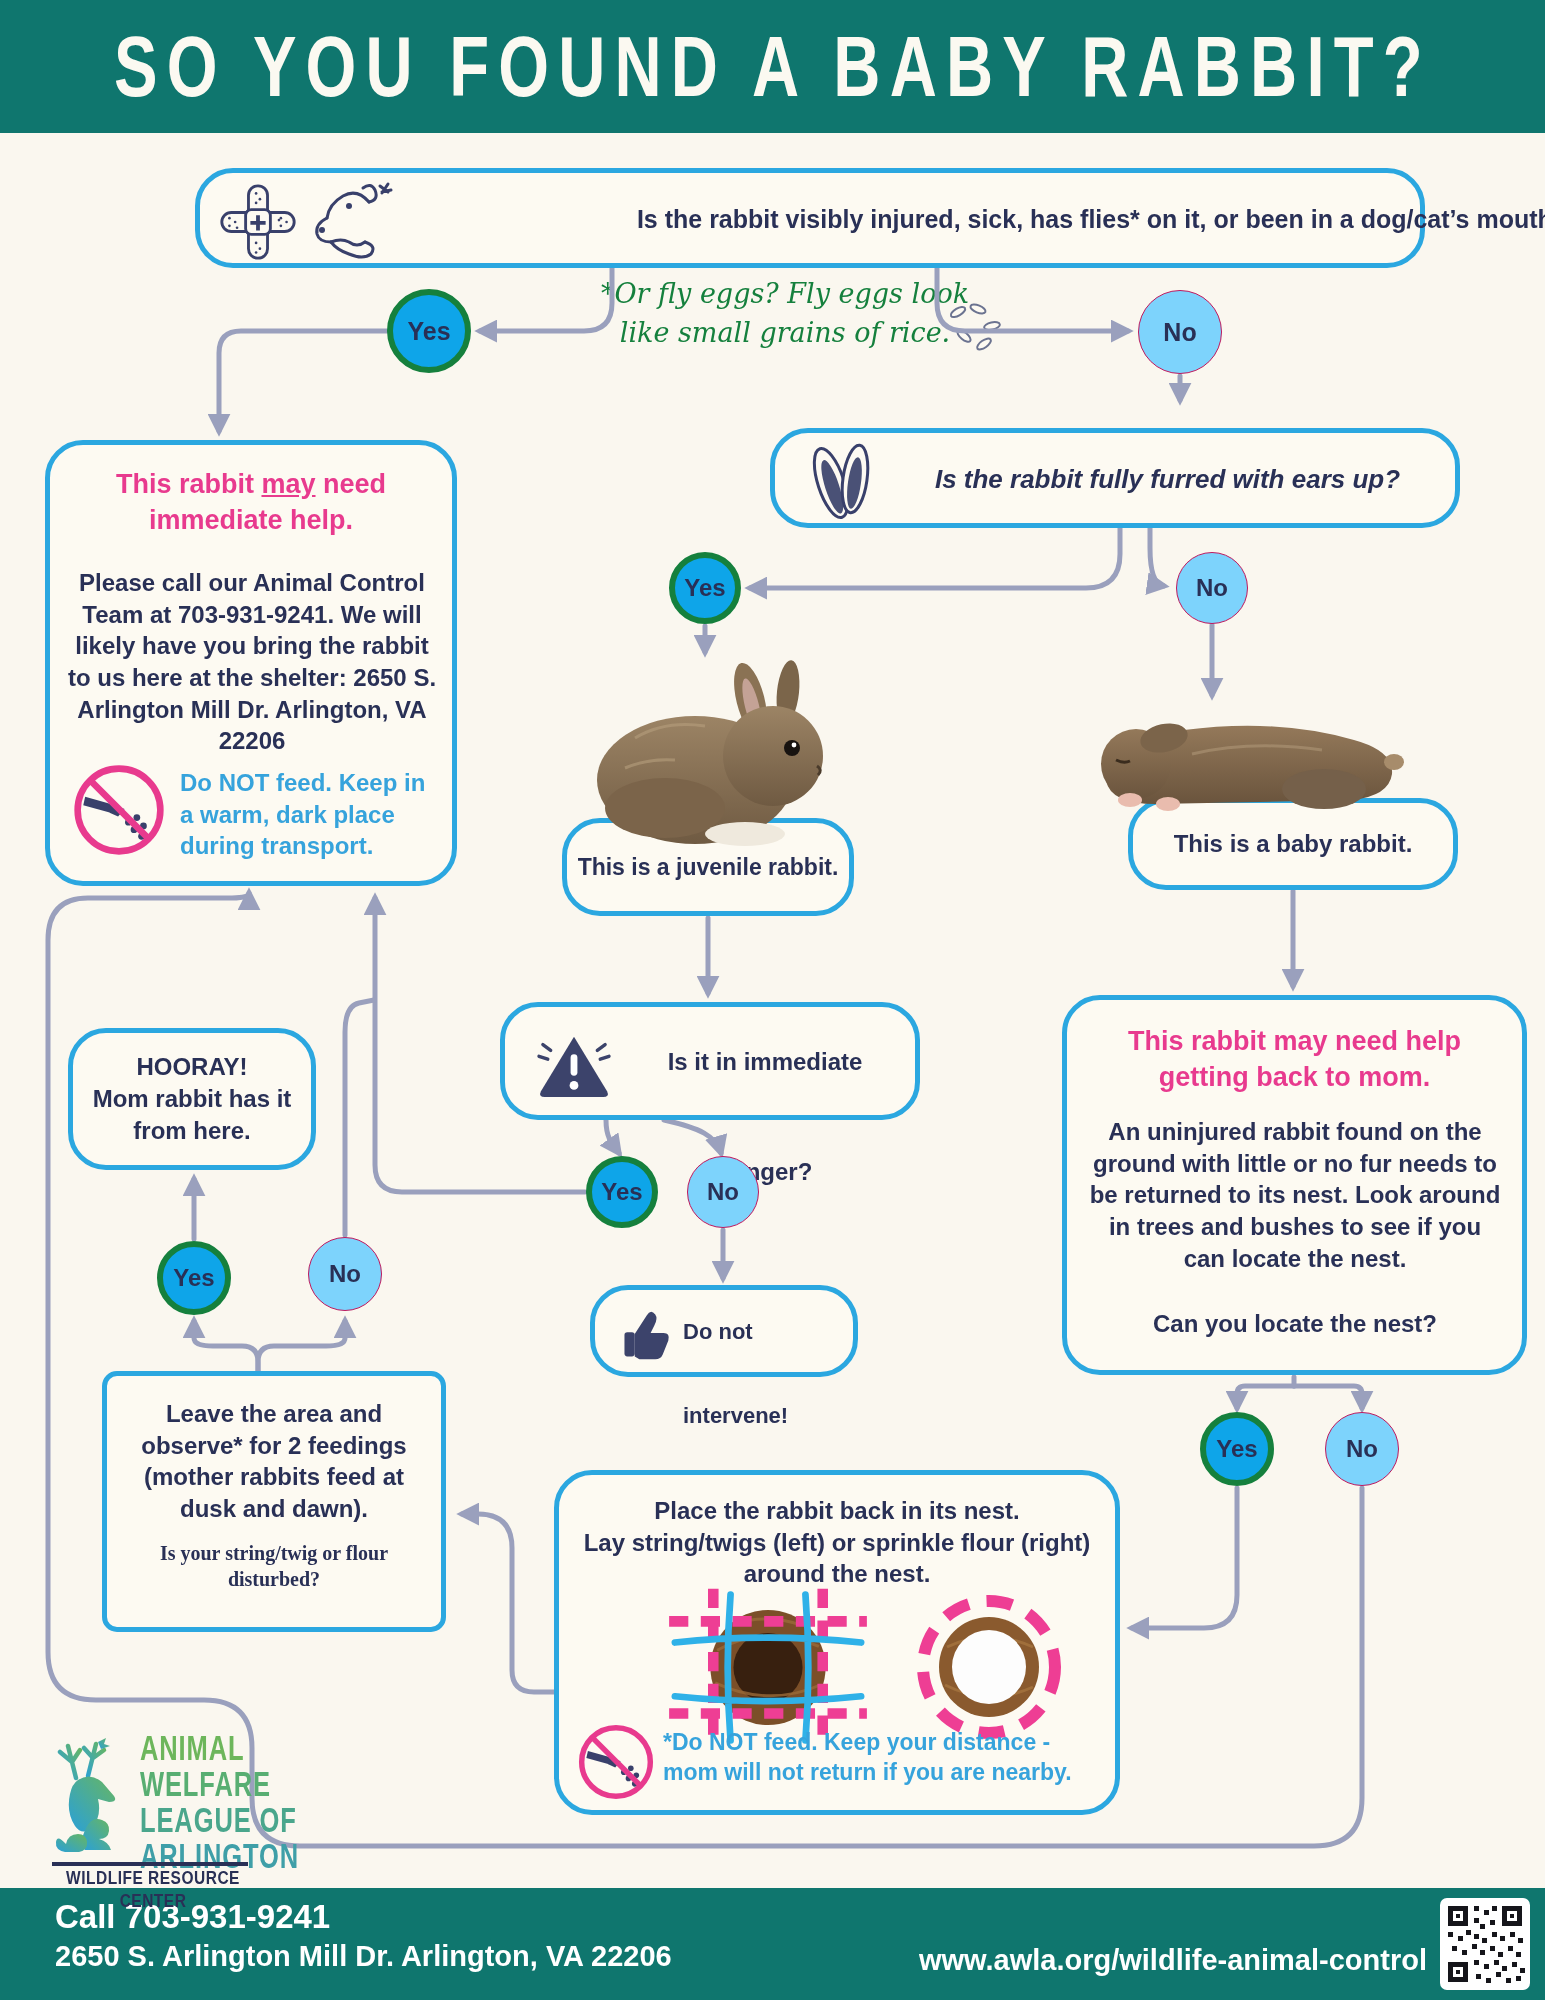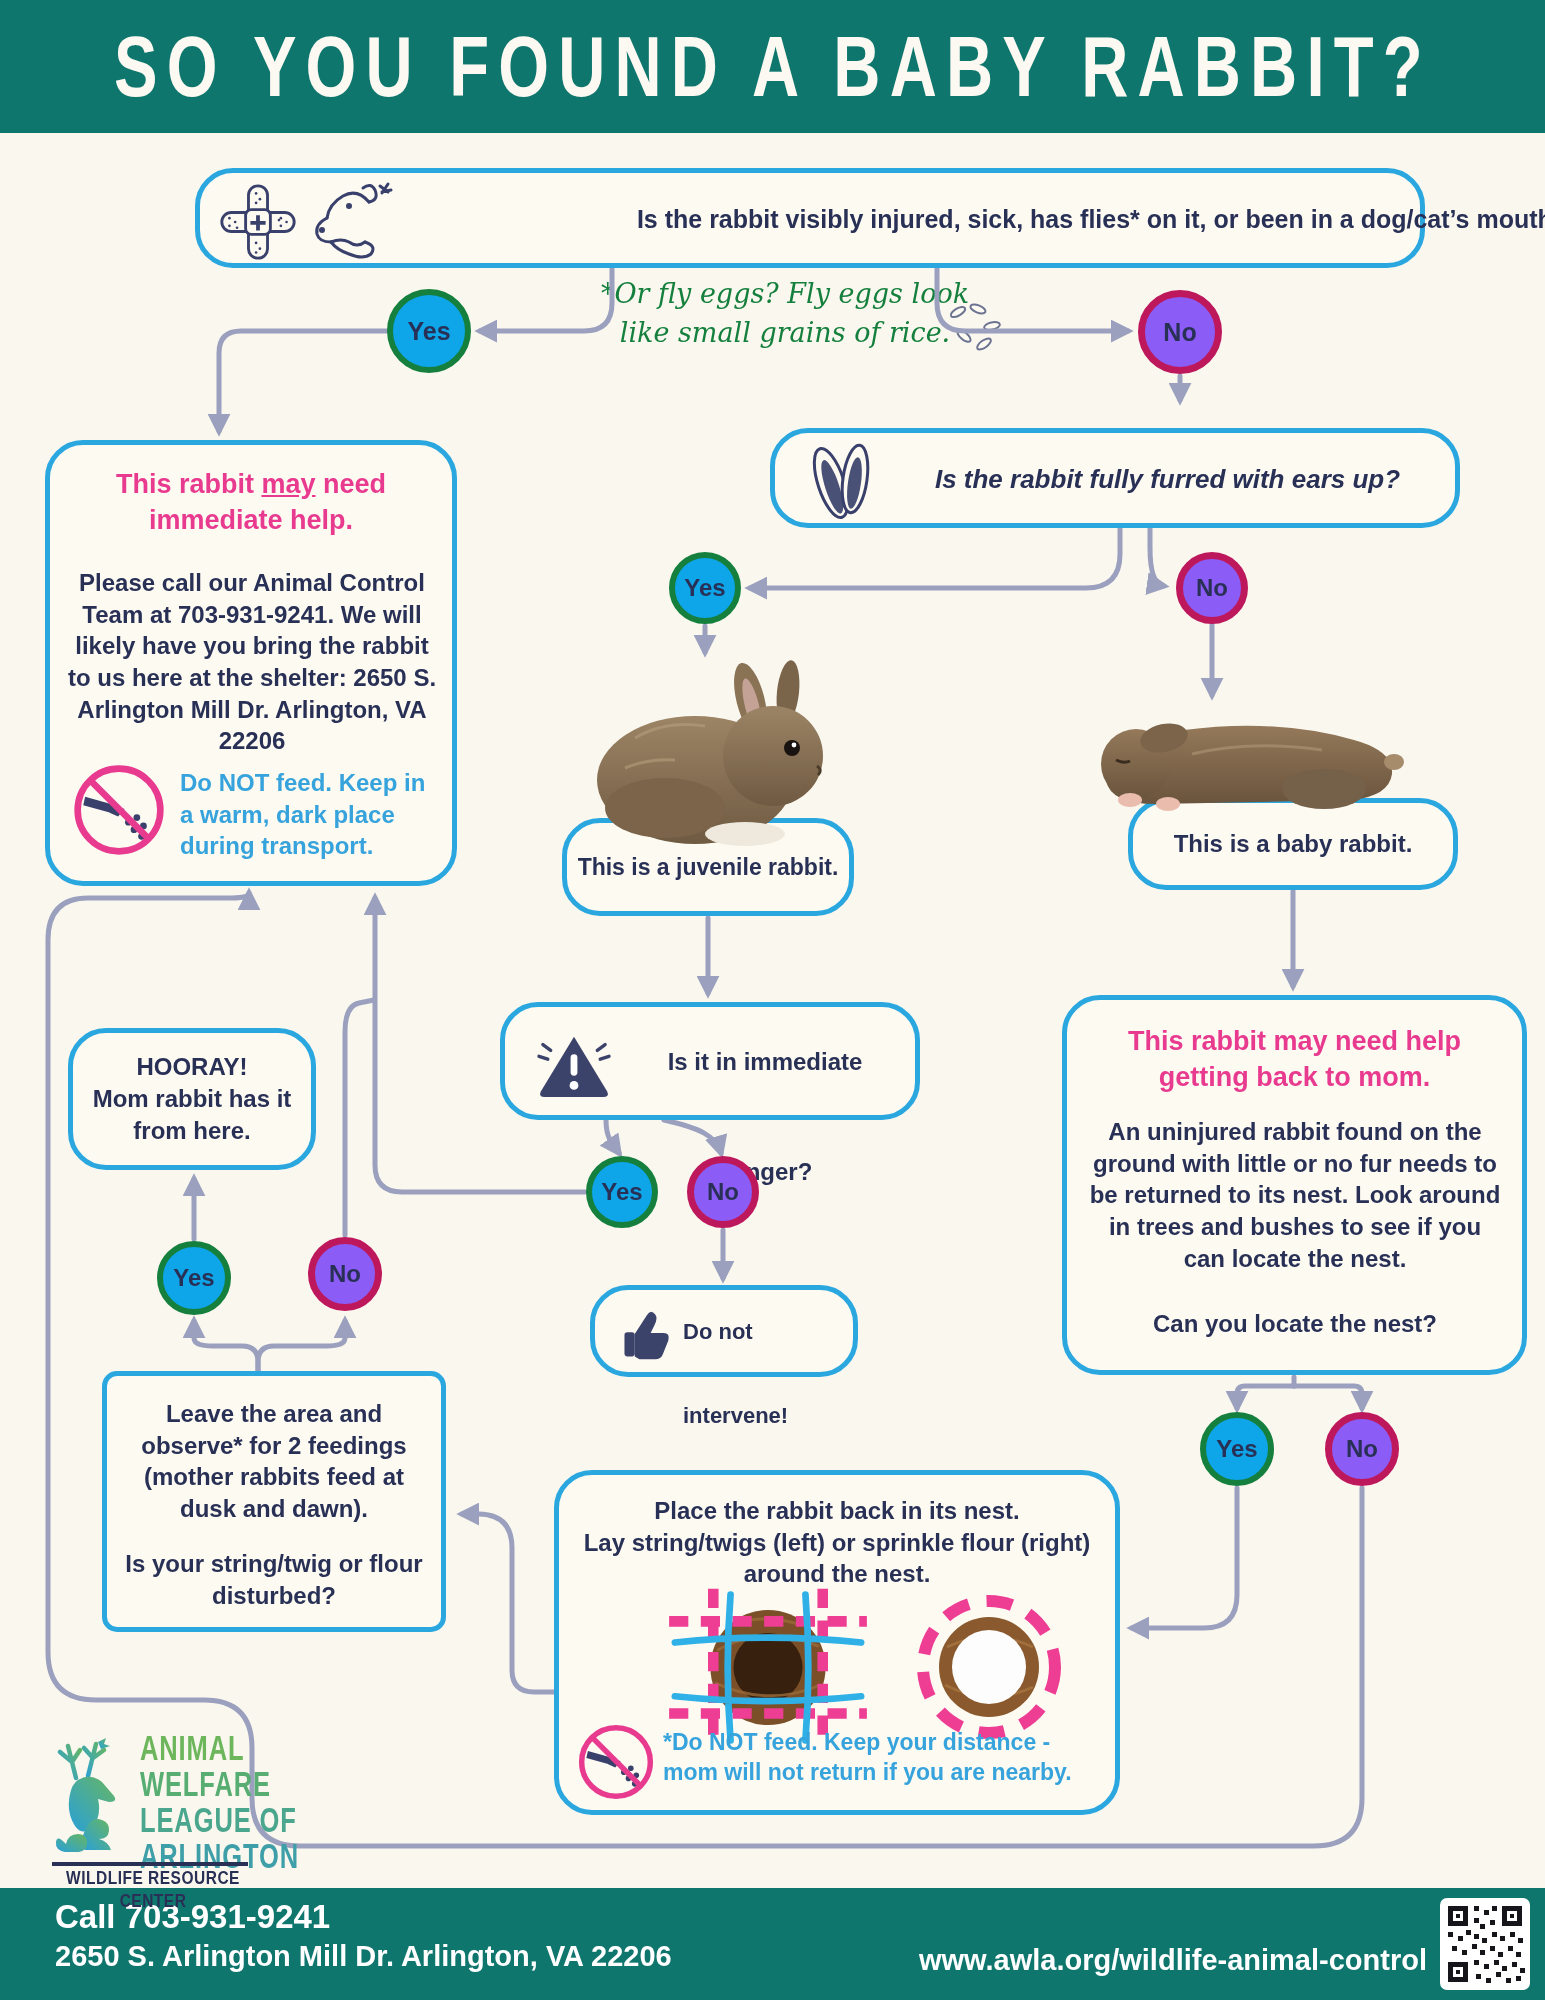--- a/index.html
+++ b/index.html
@@ -18,21 +18,21 @@
   .btext{color:#293056;font-weight:bold;line-height:1.32;}
   .center{text-align:center;}
   .pink{color:#e83a8e;}
   .blue{color:#36a3dc;}
   .abs{position:absolute;}
 
   
   .circle{position:absolute;border-radius:50%;display:flex;align-items:center;justify-content:center;
     font-weight:bold;color:#293056;box-sizing:border-box;z-index:4;}
   .yes{background:#0ea5e9;border:6px solid #15803d;}
-  .no{background:#8b5cf6;border:7px solid #be185d;}
+  .no{background:#7dd3fc;border:1px solid #be185d;}
 
   .note{position:absolute;font-style:italic;color:#15803d;font-size:27px;line-height:1.45;
     text-align:center;font-family:"DejaVu Serif", serif;}
 
   svg.connectors{position:absolute;left:0;top:0;z-index:1;pointer-events:none;}
   .z2{z-index:2;} .z3{z-index:3;}
 
   
   .logoline{font-weight:bold;transform:scale(0.88,1.18);transform-origin:left center;letter-spacing:1px;white-space:nowrap;}
   .footer-text{color:#ffffff;font-weight:bold;}
@@ -310,21 +310,21 @@
           <circle cx="74" cy="78" r="3.6"></circle>
       </g>
       <circle cx="50" cy="50" r="44" stroke="#e83a8e" stroke-width="7" fill="none"></circle>
       <line x1="20" y1="19" x2="82" y2="81" stroke="#e83a8e" stroke-width="7"></line>
     </svg>
     <div class="btext blue abs" style="left:104px;top:252px;width:440px;font-size:23px;">*Do NOT feed. Keep your distance - mom will not return if you are nearby.</div>
   </div>
 
   <div class="box z2" style="left:102px;top:1371px;width:344px;height:261px;border-radius:15px;">
     <div class="btext center abs" style="left:14px;top:22px;width:306px;font-size:24px;">Leave the area and observe* for 2 feedings (mother rabbits feed at dusk and dawn).</div>
-    <div class="btext center abs" style="left:14px;top:172px;width:306px;font-size:24px;">Is your string/twig or flour disturbed?</div>
+    <div class="btext center abs" style="left:14px;top:164px;width:306px;font-size:20px;font-family:Liberation Serif, serif;">Is your string/twig or flour disturbed?</div>
   </div>
 
   <div class="circle yes" style="left:157px;top:1241px;width:74px;height:74px;font-size:24px;">
       <span>Yes</span>
     </div>
   <div class="circle no" style="left:308px;top:1237px;width:74px;height:74px;font-size:24px;">
       <span>No</span>
     </div>
 
   <div class="box z2" style="left:68px;top:1028px;width:248px;height:142px;display:flex;align-items:center;justify-content:center;">

